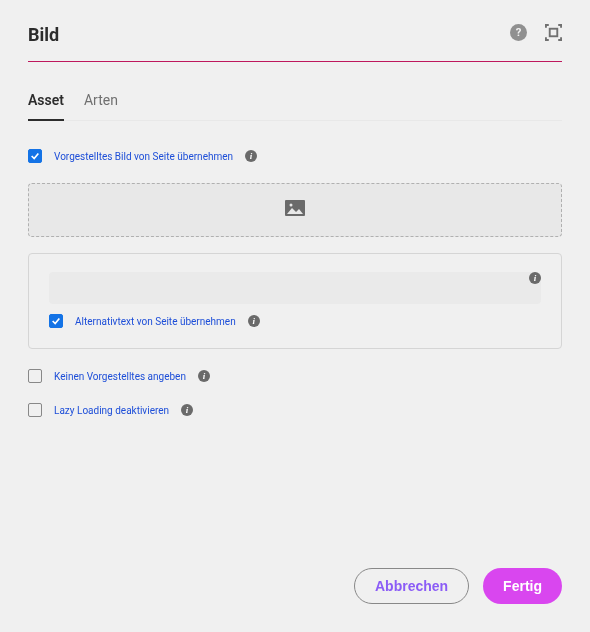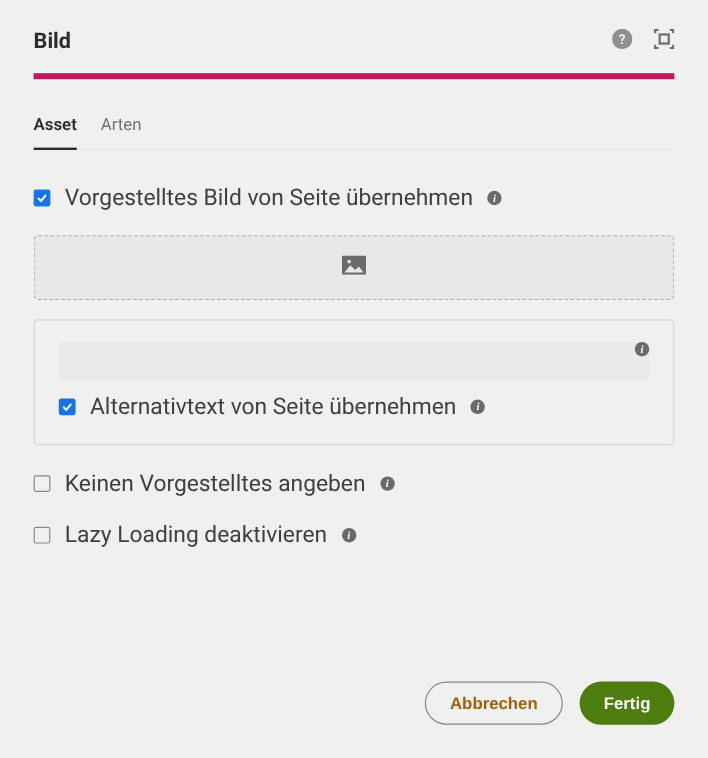--- a/index.html
+++ b/index.html
@@ -15,21 +15,21 @@
       position: relative;
     }
     .dialog {
       padding: 24px 28px;
     }
     .header {
       display: flex;
       justify-content: space-between;
       align-items: center;
       padding-bottom: 16px;
-      border-bottom: 5px solid #be185d;
+      border-bottom: 1px solid #be185d;
     }
     .title {
       font-size: 18px;
       font-weight: 700;
       color: #2c2c2c;
     }
     .header-icons {
       display: flex;
       gap: 18px;
       align-items: center;
@@ -87,22 +87,22 @@
       border-color: #1473e6;
     }
     .checkbox.checked svg {
       width: 10px;
       height: 10px;
       fill: none;
       stroke: #fff;
       stroke-width: 2;
     }
     .checkbox-label {
-      font-size: 19px;
-      color: #404040;
+      font-size: 10px;
+      color: #1d4ed8;
     }
     .info-icon {
       width: 12px;
       height: 12px;
       background: #6a6a6a;
       border-radius: 50%;
       display: inline-flex;
       align-items: center;
       justify-content: center;
       font-size: 9px;
@@ -165,24 +165,24 @@
       padding: 9px 20px;
       border-radius: 18px;
       font-size: 14px;
       font-weight: 600;
       cursor: pointer;
       border: none;
     }
     .btn-secondary {
       background: transparent;
       border: 1.5px solid #888;
-      color: #a16207;
+      color: #8b5cf6;
     }
     .btn-primary {
-      background: #4d7c0f;
+      background: #d946ef;
       color: #fff;
     }
   </style>
 </head>
 <body>
 
 <div class="dialog">
 
   <div class="header">
     <div class="title">Bild</div>

